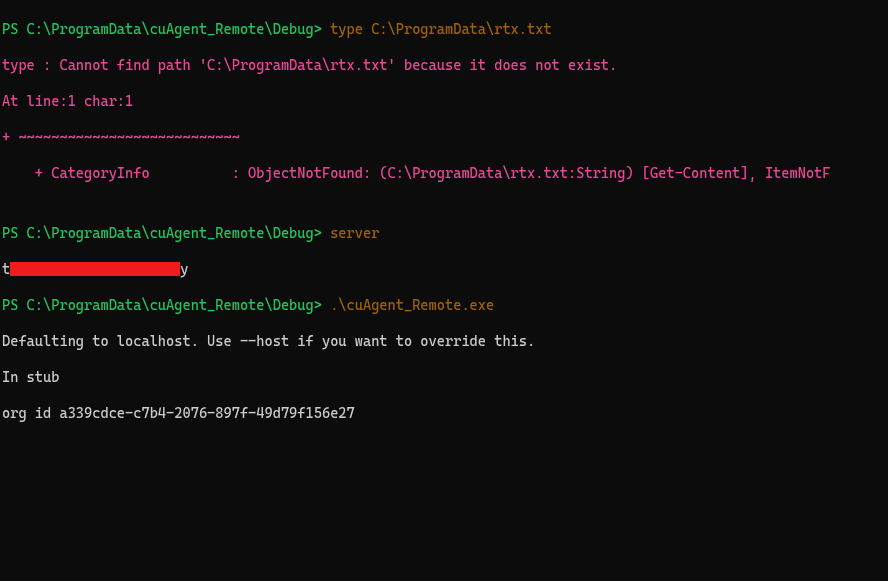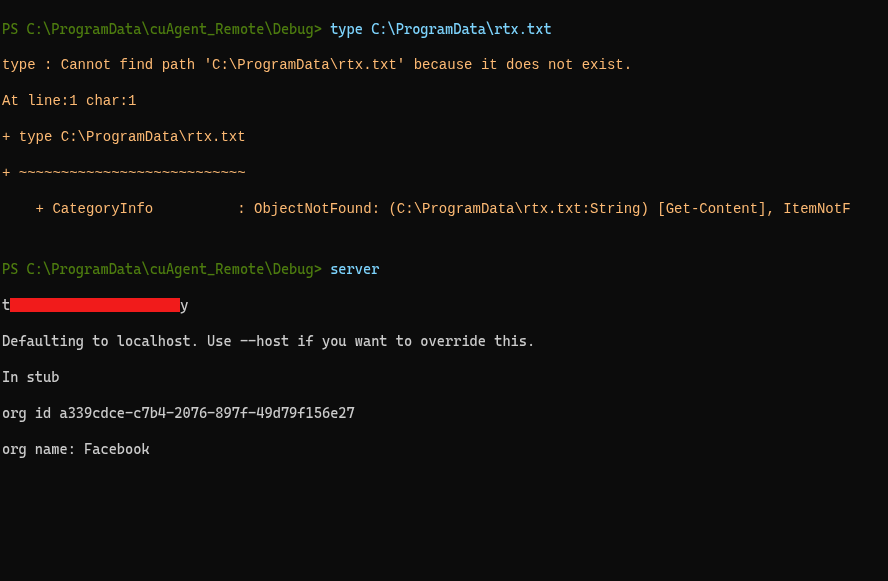--- a/index.html
+++ b/index.html
@@ -15,49 +15,48 @@
     font-size: 14px;
     line-height: 18px;
     letter-spacing: 0px;
     white-space: pre;
     color: #cccccc;
     padding: 2px 2px;
     width: 100%;
     box-sizing: border-box;
   }
   .line { white-space: pre; }
-  .err  { color: #fdba74; font-family: Liberation Mono, monospace; }      
-  .yel  { color: #7dd3fc; }
-  .prompt { color: #4d7c0f; }
+  .err  { color: #ec4899; }      
+  .yel  { color: #a16207; }
+  .prompt { color: #22c55e; }
   .redbar {
     display: inline-block;
     width: 170px;
     height: 14px;
     background: #f11b1b;
     vertical-align: -2px;
   }
   .break { height: 6px; }
 </style>
 </head>
 <body>
 
 <div class="terminal">
 <div class="line"><span class="prompt">PS C:\ProgramData\cuAgent_Remote\Debug&gt; </span><span class="yel">type C:\ProgramData\rtx.txt</span></div>
 <div class="line err">type : Cannot find path 'C:\ProgramData\rtx.txt' because it does not exist.</div>
 <div class="line err">At line:1 char:1</div>
-<div class="line err">+ type C:\ProgramData\rtx.txt</div>
 <div class="line err">+ ~~~~~~~~~~~~~~~~~~~~~~~~~~~</div>
 <div class="line err">    + CategoryInfo          : ObjectNotFound: (C:\ProgramData\rtx.txt:String) [Get-Content], ItemNotF</div>
 <div class="break"></div>
 <div class="line"><span class="prompt">PS C:\ProgramData\cuAgent_Remote\Debug&gt; </span><span class="yel">server</span></div>
 <div class="line"><span>t</span><span class="redbar"></span><span>y</span></div>
+<div class="line"><span class="prompt">PS C:\ProgramData\cuAgent_Remote\Debug&gt; </span><span class="yel">.\cuAgent_Remote.exe</span></div>
 <div class="line">Defaulting to localhost. Use --host if you want to override this.</div>
 <div class="line">In stub</div>
 <div class="line">org id a339cdce-c7b4-2076-897f-49d79f156e27</div>
-<div class="line">org name: Facebook</div>
 
 
 
 
 
 
 
 
 
 

